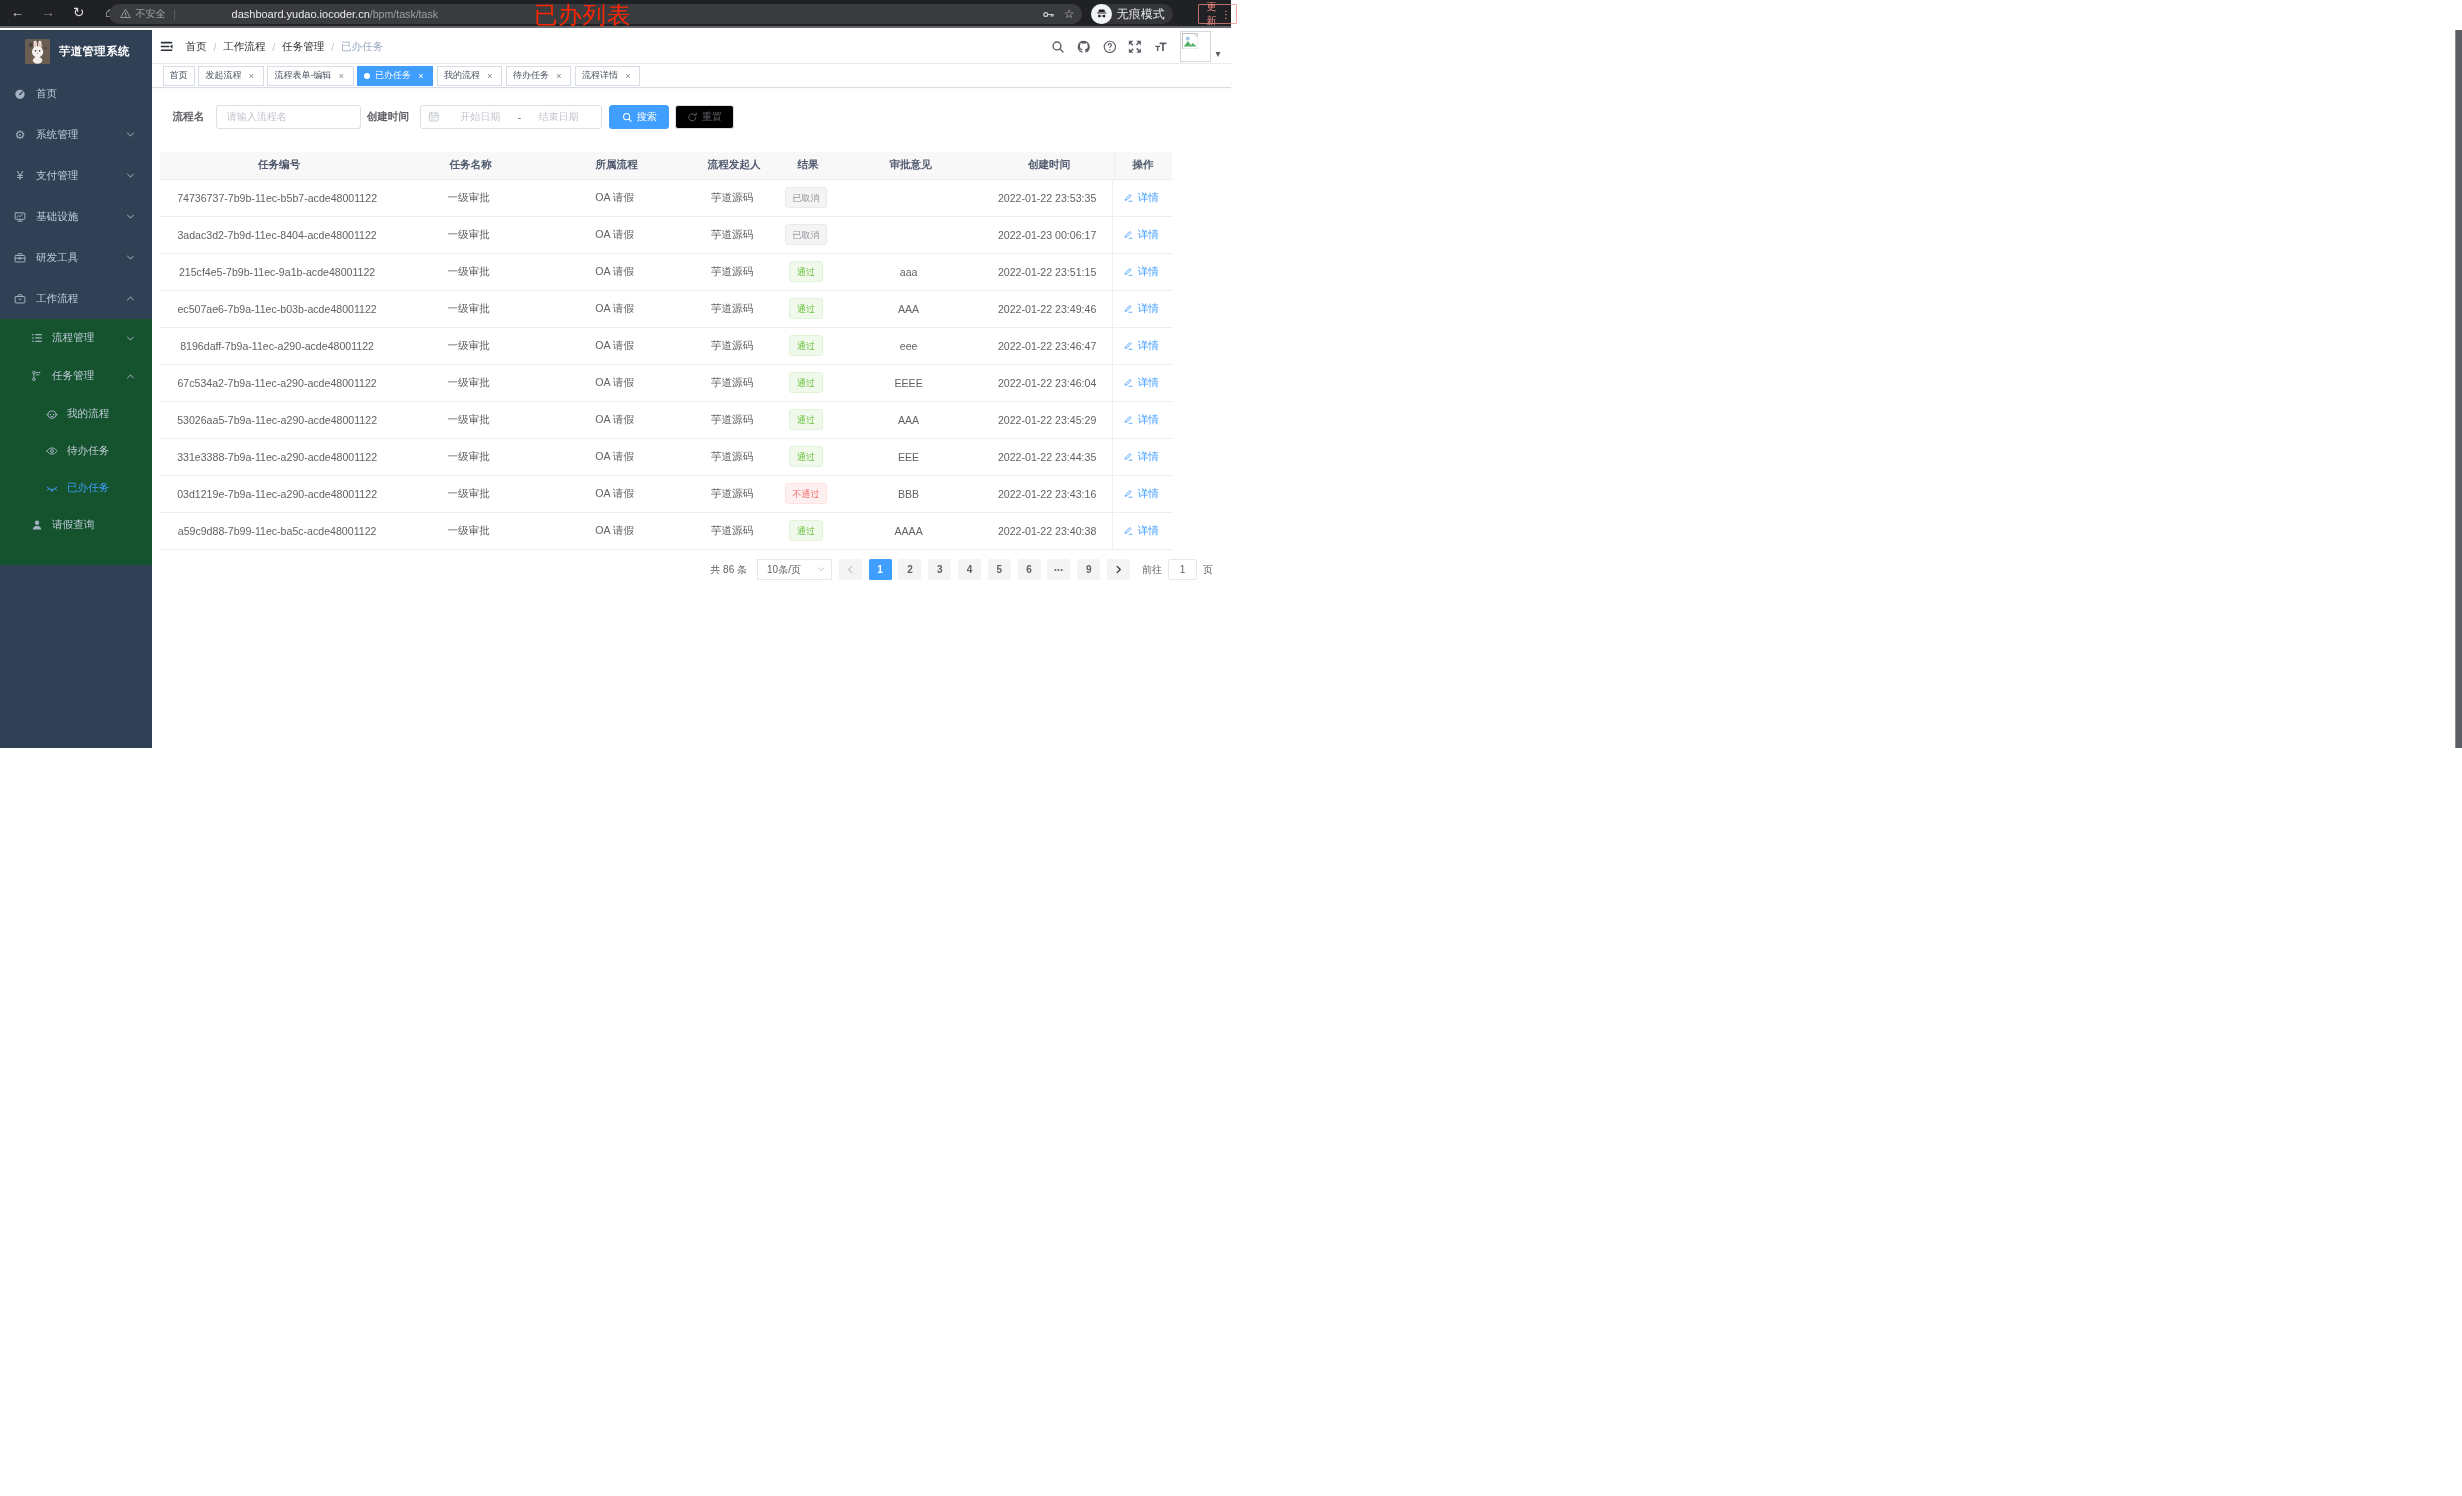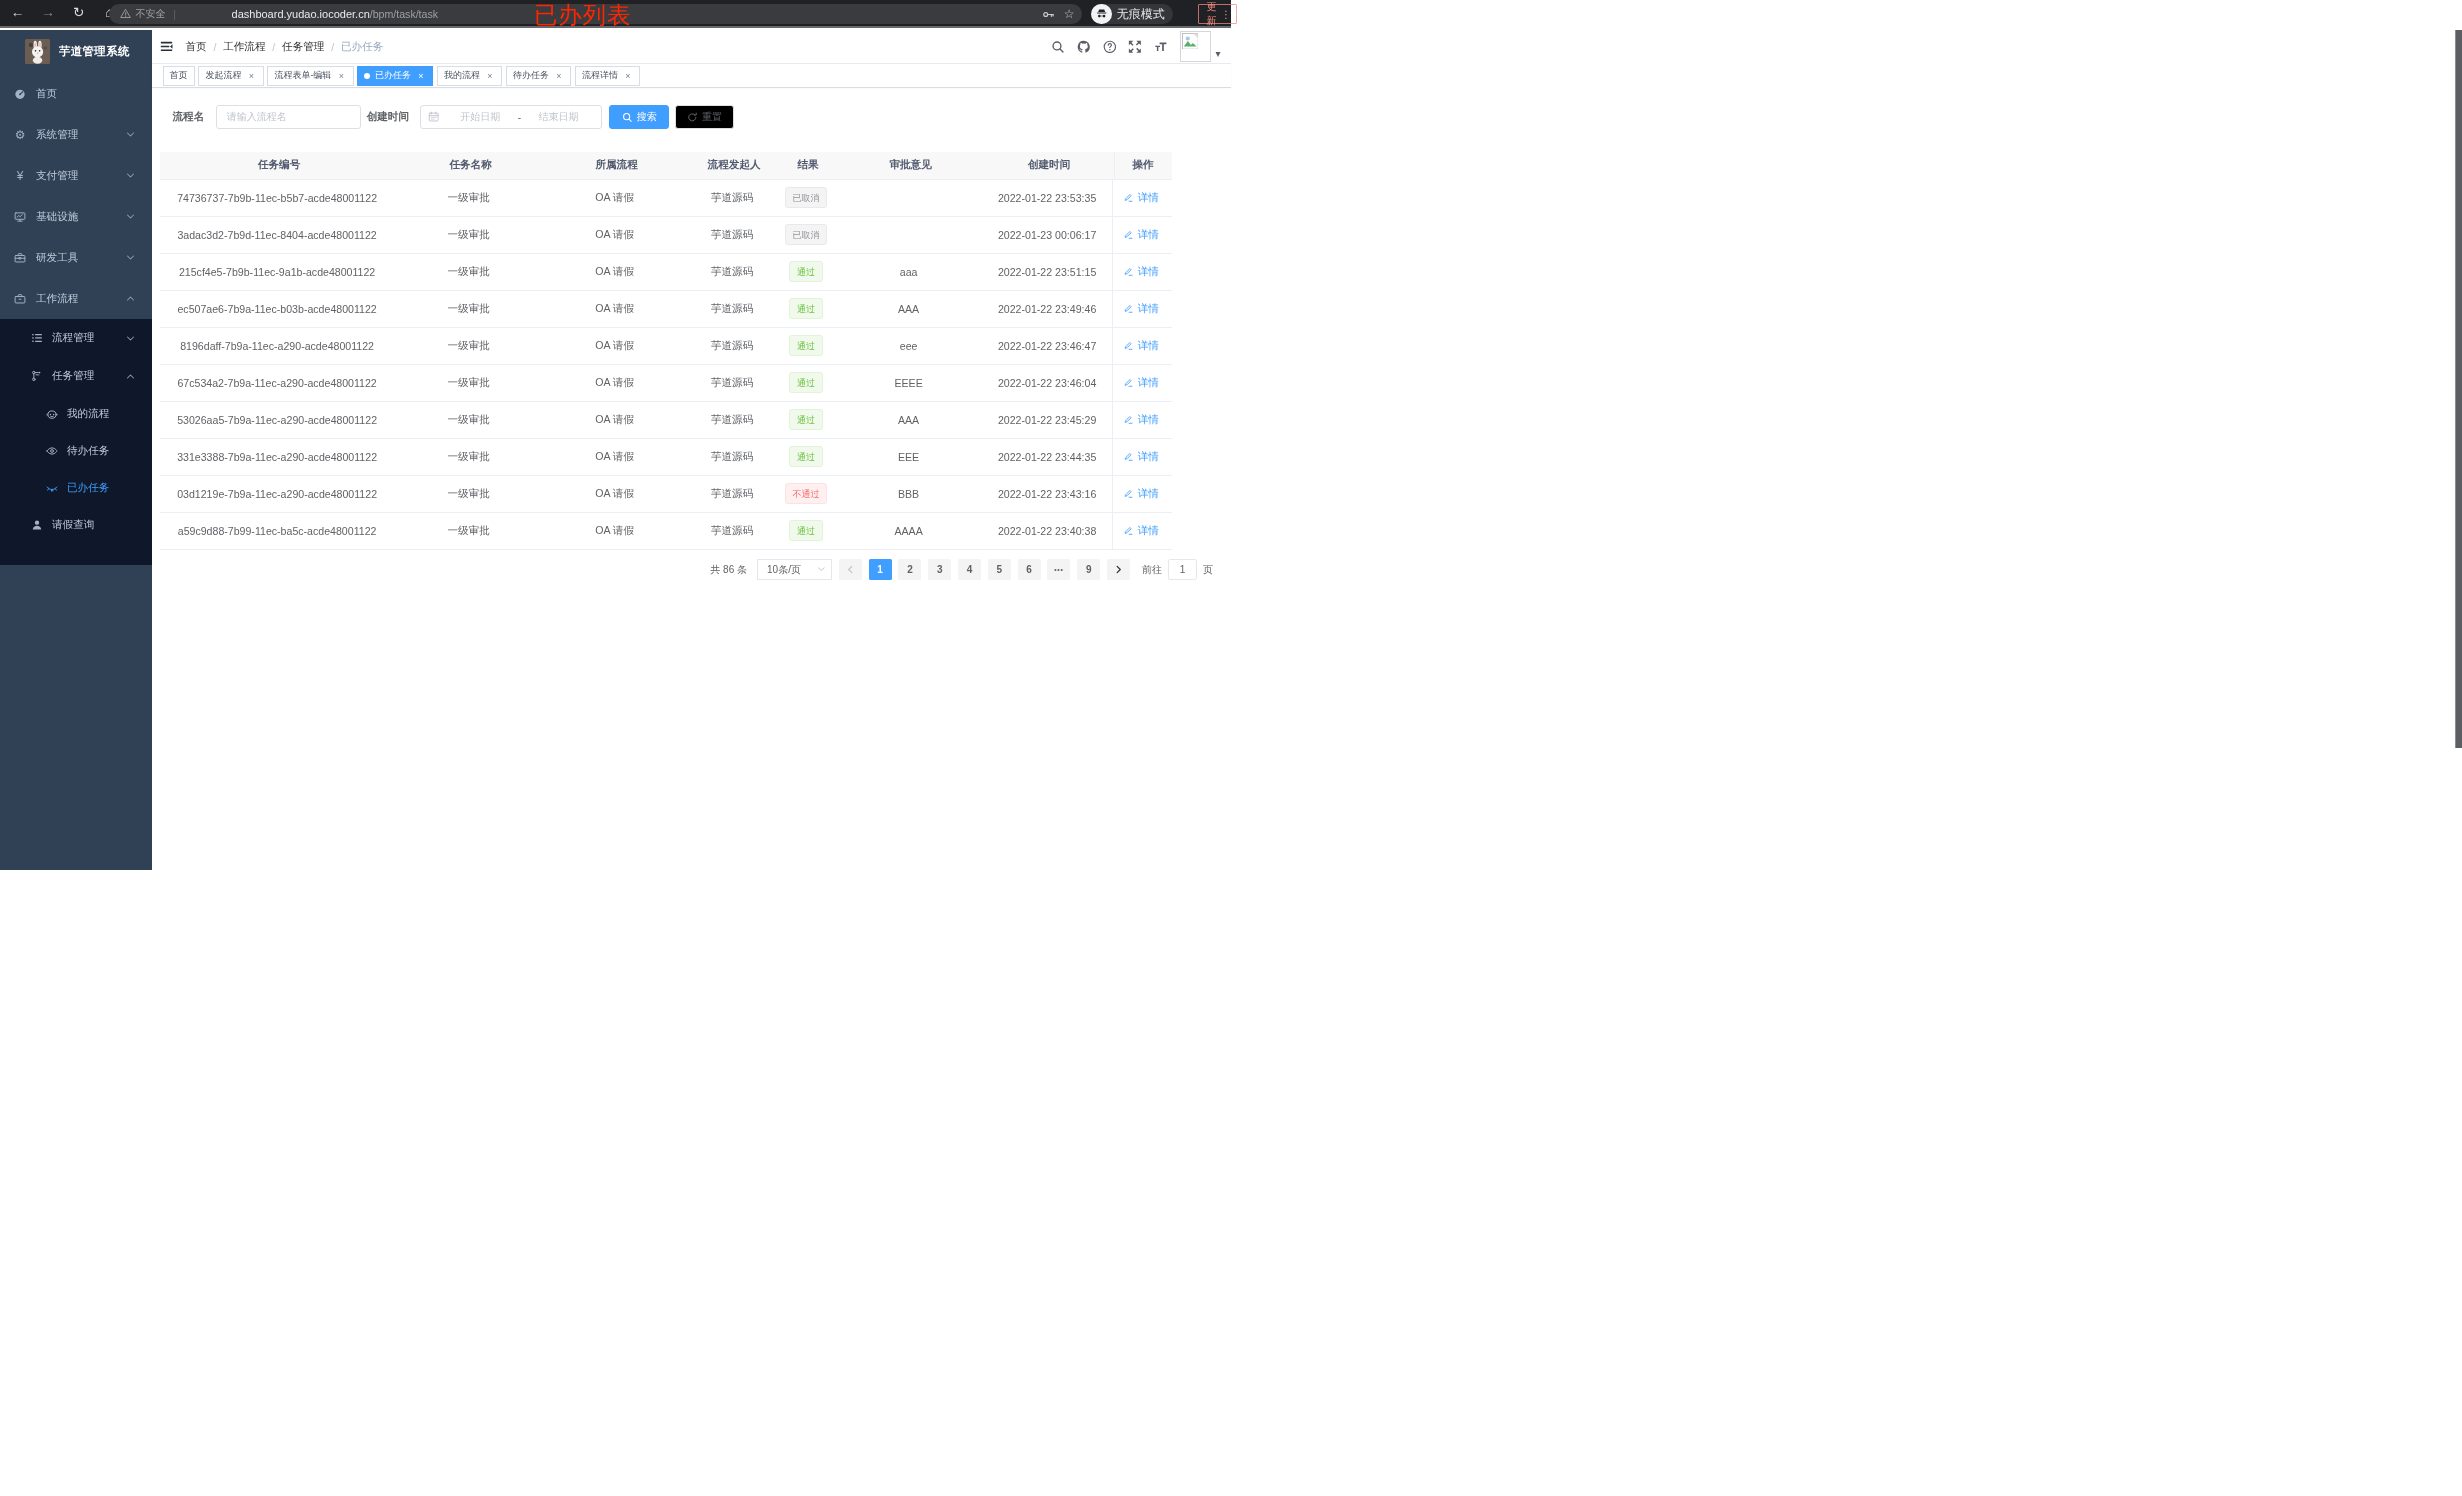--- a/index.html
+++ b/index.html
@@ -34,34 +34,34 @@
   .updatebtn { position:absolute; left:1167px; top:3.8px; height:20px; border:1.5px solid rgba(242,139,130,.75);
     border-radius:1px; display:flex; align-items:center; padding:0 5.3px 0 7.6px; color:#f28b82; font-size:10px;margin-left:31px; }
   .updatebtn .kebab { font-size:10.6px; margin-left:3.8px; }
 
   
   .app { position:absolute; left:0; top:30px; width:1231px; height:718px; background:#fff; }
   .winedge { position:absolute; right:0; top:30px; width:6.8px; height:718px; background:#5b5e62;
     border-left:0.8px solid #8b8d90; z-index:40; }
 
   
-  .sidebar { position:absolute; left:0; top:0; width:152px; height:840px; background:#304156; overflow:hidden; }
+  .sidebar { position:absolute; left:0; top:0; width:152px; height:718px; background:#304156; overflow:hidden; }
   .logo-row { height:43px; display:flex; align-items:center; padding-left:25px; }
   .logo-img { width:25px; height:25px; border-radius:1.5px; overflow:hidden; }
   .logo-title { color:#fff; font-size:11.4px; font-weight:bold; margin-left:9px; letter-spacing:0.4px; }
   .menu { }
   .side-item { position:relative; display:flex; align-items:center; color:#bfcbd9; font-size:10.6px; cursor:pointer; }
   .side-item .s-icon { position:absolute; width:13px; height:13px; display:flex; align-items:center;
     justify-content:center; color:#a3b1c2; font-size:12px; line-height:1; }
   .side-item .s-icon svg { width:12px; height:12px; }
   .side-item .chev { position:absolute; right:16.7px; width:9px; height:9px; color:#8f9bab; }
   .side-item.d0 { height:41px; } .side-item.d0 .s-icon { left:13.7px; } .side-item.d0 .lbl { margin-left:36px; }
   .side-item.d1 { height:38px; } .side-item.d1 .s-icon { left:30px; } .side-item.d1 .lbl { margin-left:52px; }
   .side-item.d2 { height:37px; } .side-item.d2 .s-icon { left:45px; } .side-item.d2 .lbl { margin-left:67px; }
-  .submenu { background:#0f172a; padding-bottom:21px; }
+  .submenu { background:#14532d; padding-bottom:21px; }
   .side-item.active, .side-item.active .s-icon { color:#409EFF; }
 
   
   .main { position:absolute; left:152px; top:0; width:1079px; height:718px; }
   .navbar { height:34px; display:flex; align-items:center; border-bottom:0.8px solid #e8eaef; background:#fff; }
   .hamburger { width:13px; height:13px; color:#28303b; margin-left:8.4px; }
   .breadcrumb { display:flex; align-items:center; margin-left:12px; font-size:10.6px; }
   .crumb { color:#303133; font-weight:500; }
   .crumb-sep { color:#c0c4cc; margin:0 6.8px; }
   .crumb.last { color:#97a8be; font-weight:normal; }

